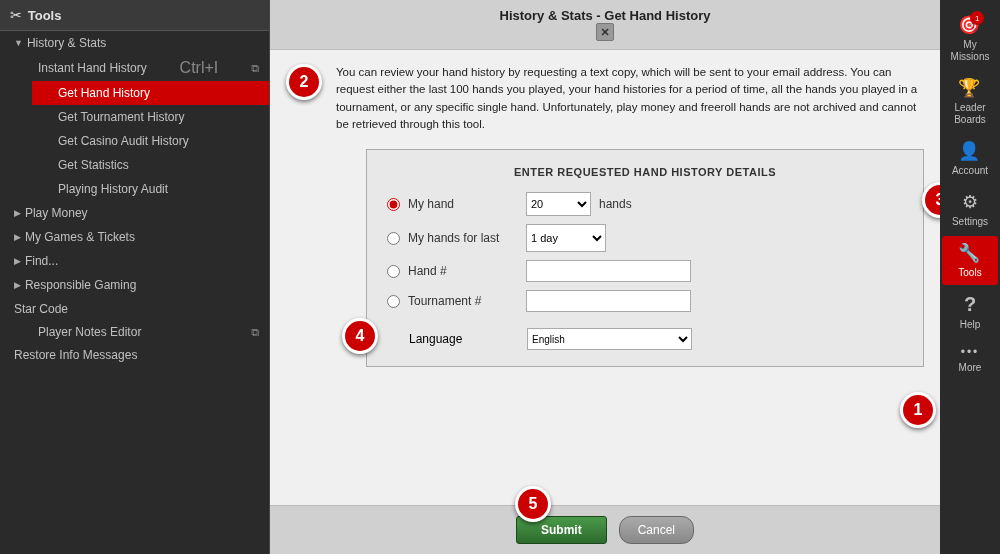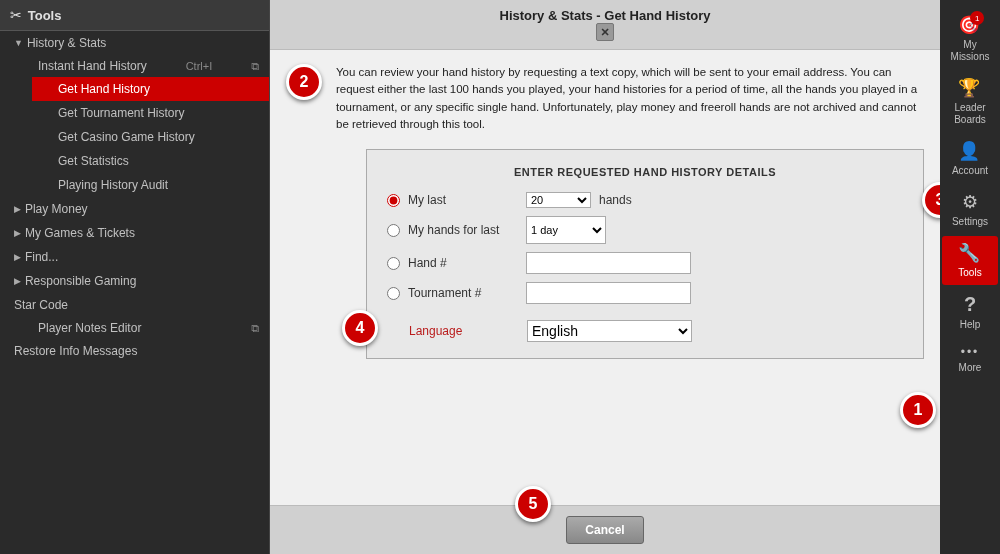--- a/index.html
+++ b/index.html
@@ -85,21 +85,21 @@
       padding: 4px 10px 4px 38px;
       color: #c0c0c0;
       font-size: 12px;
       display: flex;
       align-items: center;
       justify-content: space-between;
     }
 
     .shortcut-text {
       color: #888;
-      font-size: 11px;
+      font-size: 16px;
     }
 
     
     .main-content {
       flex: 1;
       display: flex;
       flex-direction: column;
       background: #f0f0f0;
       position: relative;
     }
@@ -193,40 +193,40 @@
     }
 
     .form-label {
       color: #333;
       font-size: 12px;
       min-width: 110px;
     }
 
     .select-small {
       width: 65px;
-      height: 16px;
+      height: 24px;
       border: 1px solid #aaa;
       background: #fff;
       font-size: 11px;
     }
 
     .select-medium {
       width: 80px;
       height: 28px;
       border: 1px solid #aaa;
       background: #fff;
       font-size: 11px;
     }
 
     .select-large {
       width: 165px;
       height: 22px;
       border: 1px solid #aaa;
       background: #fff;
-      font-size: 14px;
+      font-size: 10px;
     }
 
     .text-input {
       width: 165px;
       height: 22px;
       border: 1px solid #aaa;
       background: #fff;
       font-size: 11px;
       padding: 0 4px;
     }
@@ -259,22 +259,22 @@
       border-radius: 3px;
     }
 
     .btn-cancel {
       background: linear-gradient(to bottom, #aaa, #888);
       color: #fff;
       border: 1px solid #666;
       padding: 6px 18px;
       cursor: pointer;
       font-size: 12px;
-      font-weight: bold;
-      border-radius: 3px;
+      font-weight: normal;
+      border-radius: 12px;
     }
 
     
     .right-sidebar {
       width: 60px;
       background: #2a2a2a;
       display: flex;
       flex-direction: column;
       align-items: center;
       padding-top: 8px;
@@ -353,21 +353,21 @@
       display: flex;
       align-items: center;
       margin-top: 6px;
       padding-top: 6px;
       gap: 8px;
       padding-left: 22px;
     }
 
     .language-label {
       font-size: 12px;
-      color: #b91c1c;
+      color: #000000;
       min-width: 110px;
     }
   </style>
 </head>
 <body>
 
 <div class="sidebar">
   <div class="sidebar-header">
     <span style="color:#e0e0e0; font-size:14px;">✂</span>
     <span class="sidebar-header-text">Tools</span>
@@ -388,21 +388,21 @@
   <div class="sidebar-item indent1 active" style="position:relative;">
     <span>Get Hand History</span>
     <span class="arrow-indicator">▶</span>
   </div>
 
   <div class="sidebar-item indent1">
     <span>Get Tournament History</span>
   </div>
 
   <div class="sidebar-item indent1">
-    <span>Get Casino Game History</span>
+    <span>Get Casino Audit History</span>
   </div>
 
   <div class="sidebar-item indent1">
     <span>Get Statistics</span>
   </div>
 
   <div class="sidebar-item indent1">
     <span>Playing History Audit</span>
   </div>
 
@@ -462,21 +462,21 @@
         <div class="form-box-title">ENTER REQUESTED HAND HISTORY DETAILS</div>
 
         <div style="position:relative;">
           <div class="step-circle" style="position:absolute; right:-55px; top:-10px; z-index:10;">
             <span>3</span>
           </div>
         </div>
 
         <div class="form-row">
           <input type="radio" class="radio-input" name="hand-option" checked="" style="">
-          <span class="form-label">My last</span>
+          <span class="form-label">My hand</span>
           <select class="select-small">
             <option>20</option>
             <option>10</option>
             <option>50</option>
             <option>100</option>
           </select>
           <span class="hands-label">hands</span>
         </div>
 
         <div class="form-row">
@@ -518,20 +518,21 @@
         </div>
       </div>
     </div>
   </div>
 
   <div class="main-footer">
 
     <div class="step-circle" style="position:absolute; left: 50%; transform: translateX(-90px) translateY(-26px);">
       <span>5</span>
     </div>
+    <button class="btn-submit">Submit</button>
     <button class="btn-cancel">Cancel</button>
   </div>
 </div>
 
 <div class="right-sidebar">
 
   <div class="right-icon-item">
     <div class="icon-wrapper">
       <span class="icon-shape">🎯</span>
       <span class="badge">1</span>

